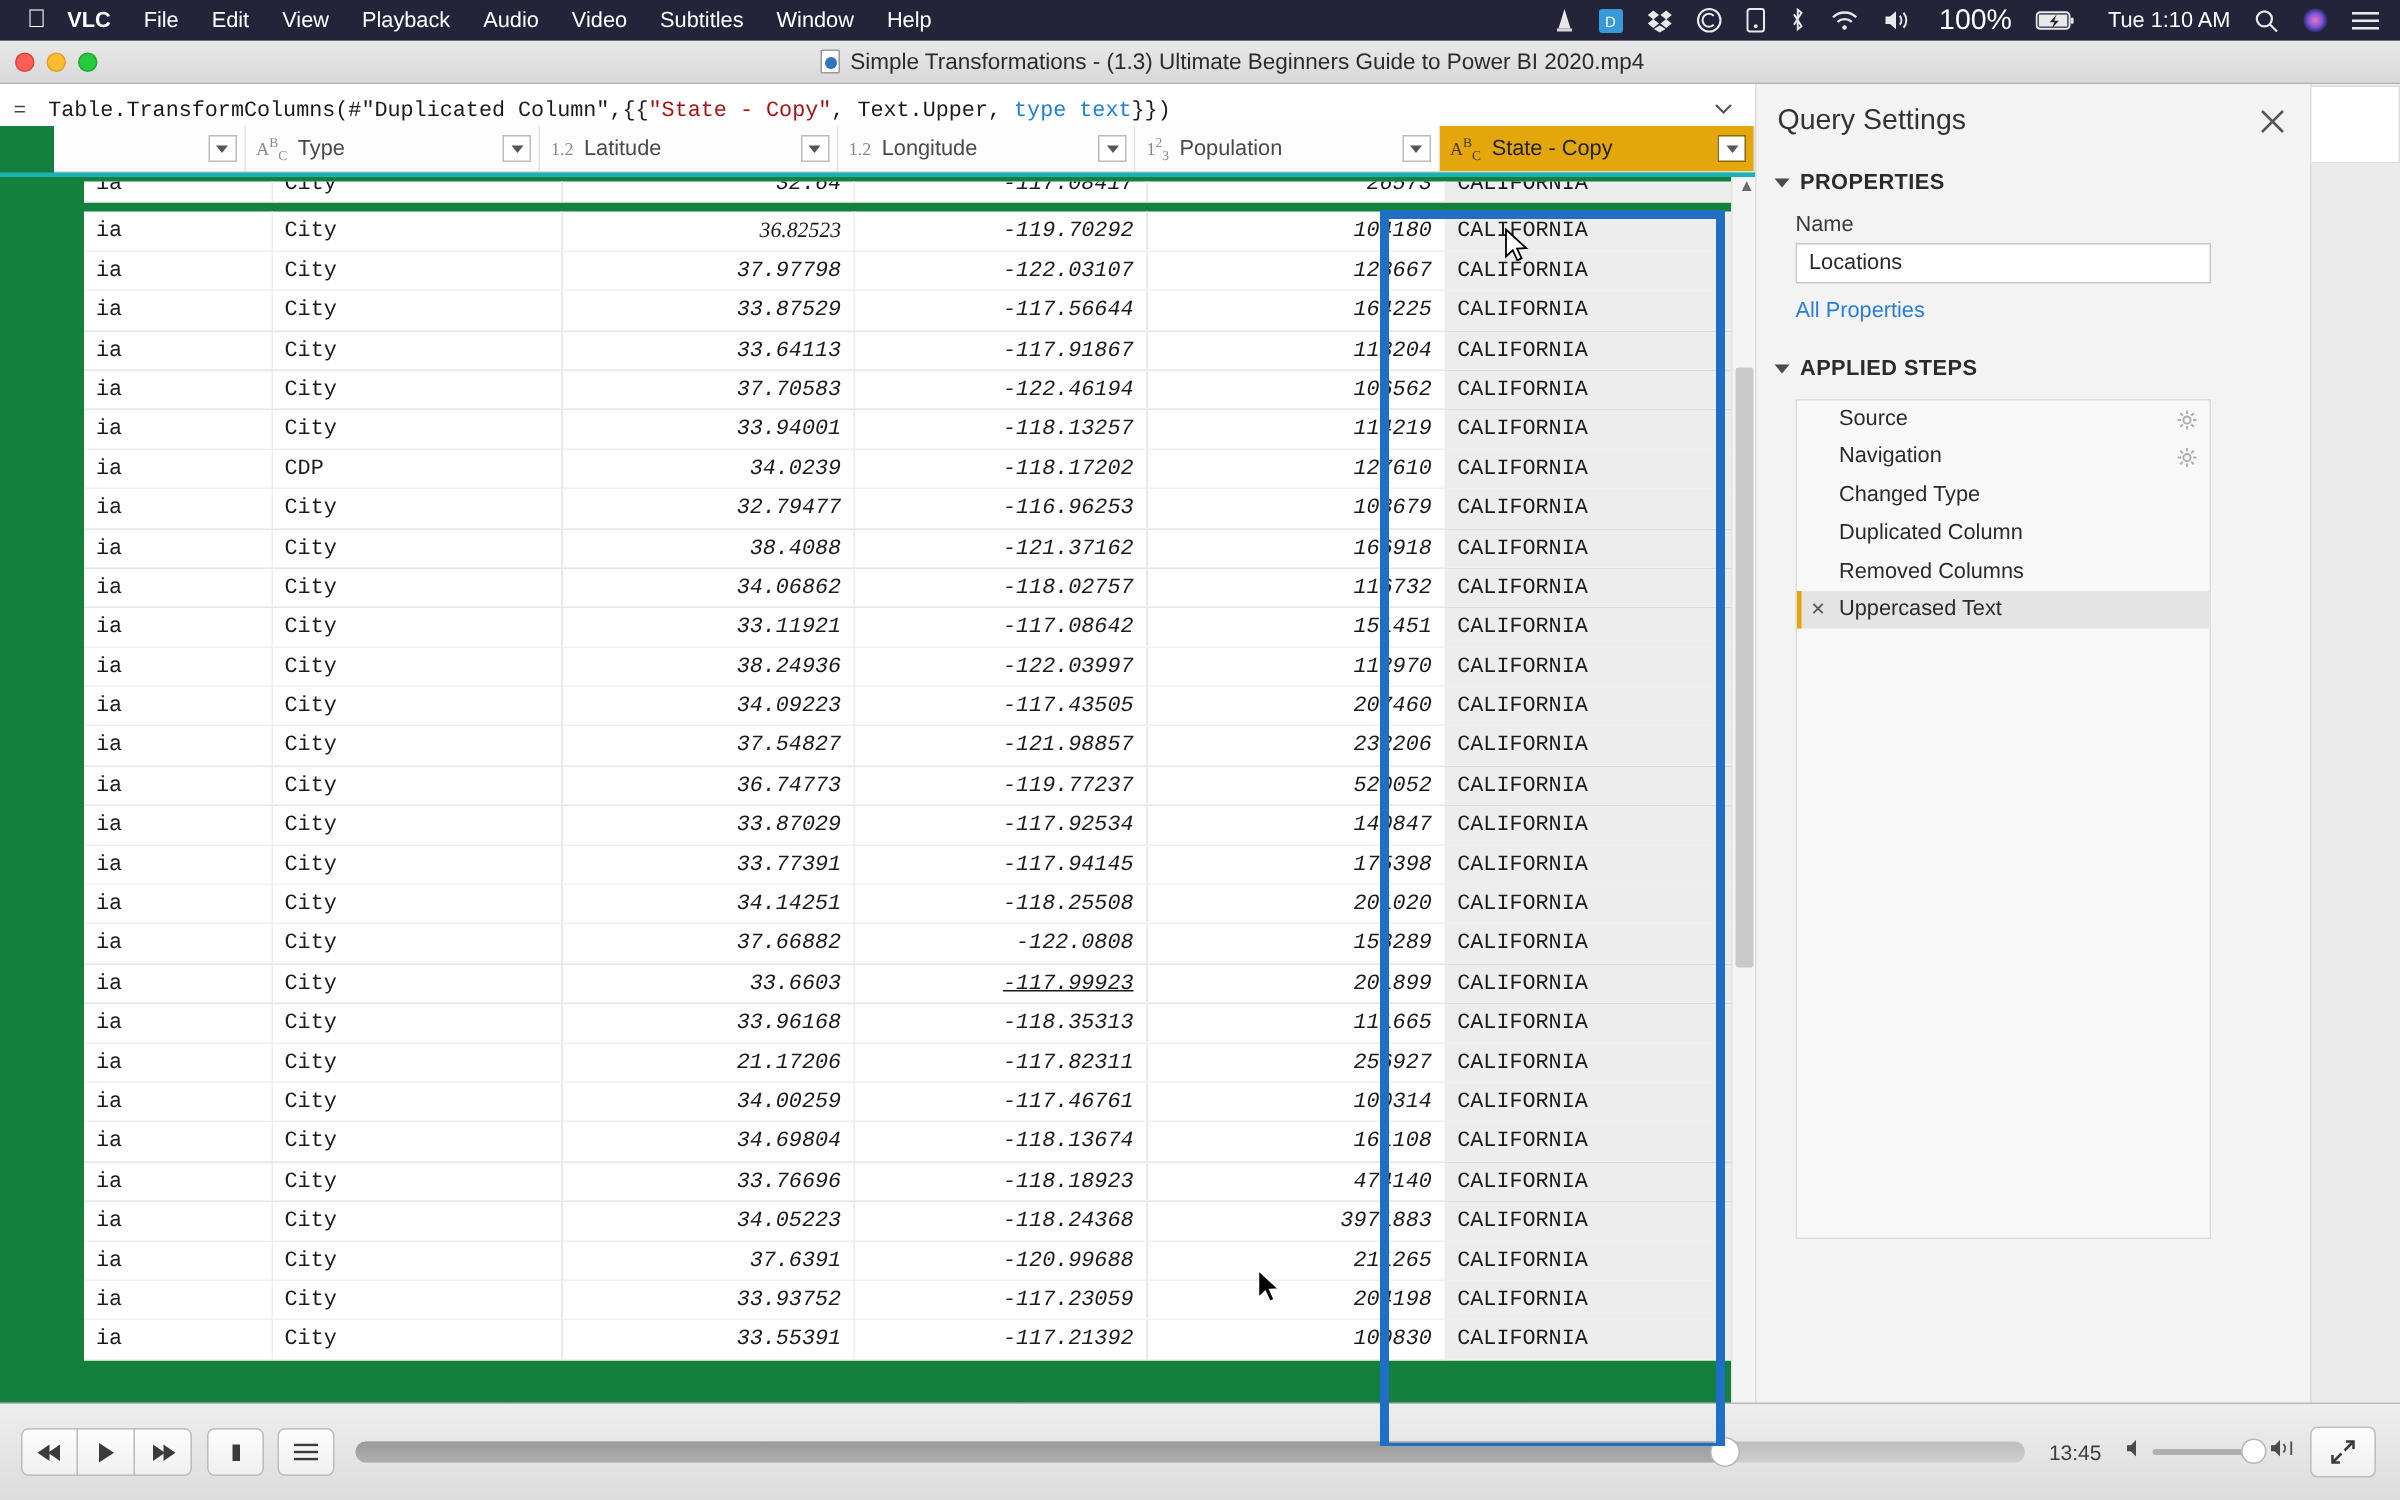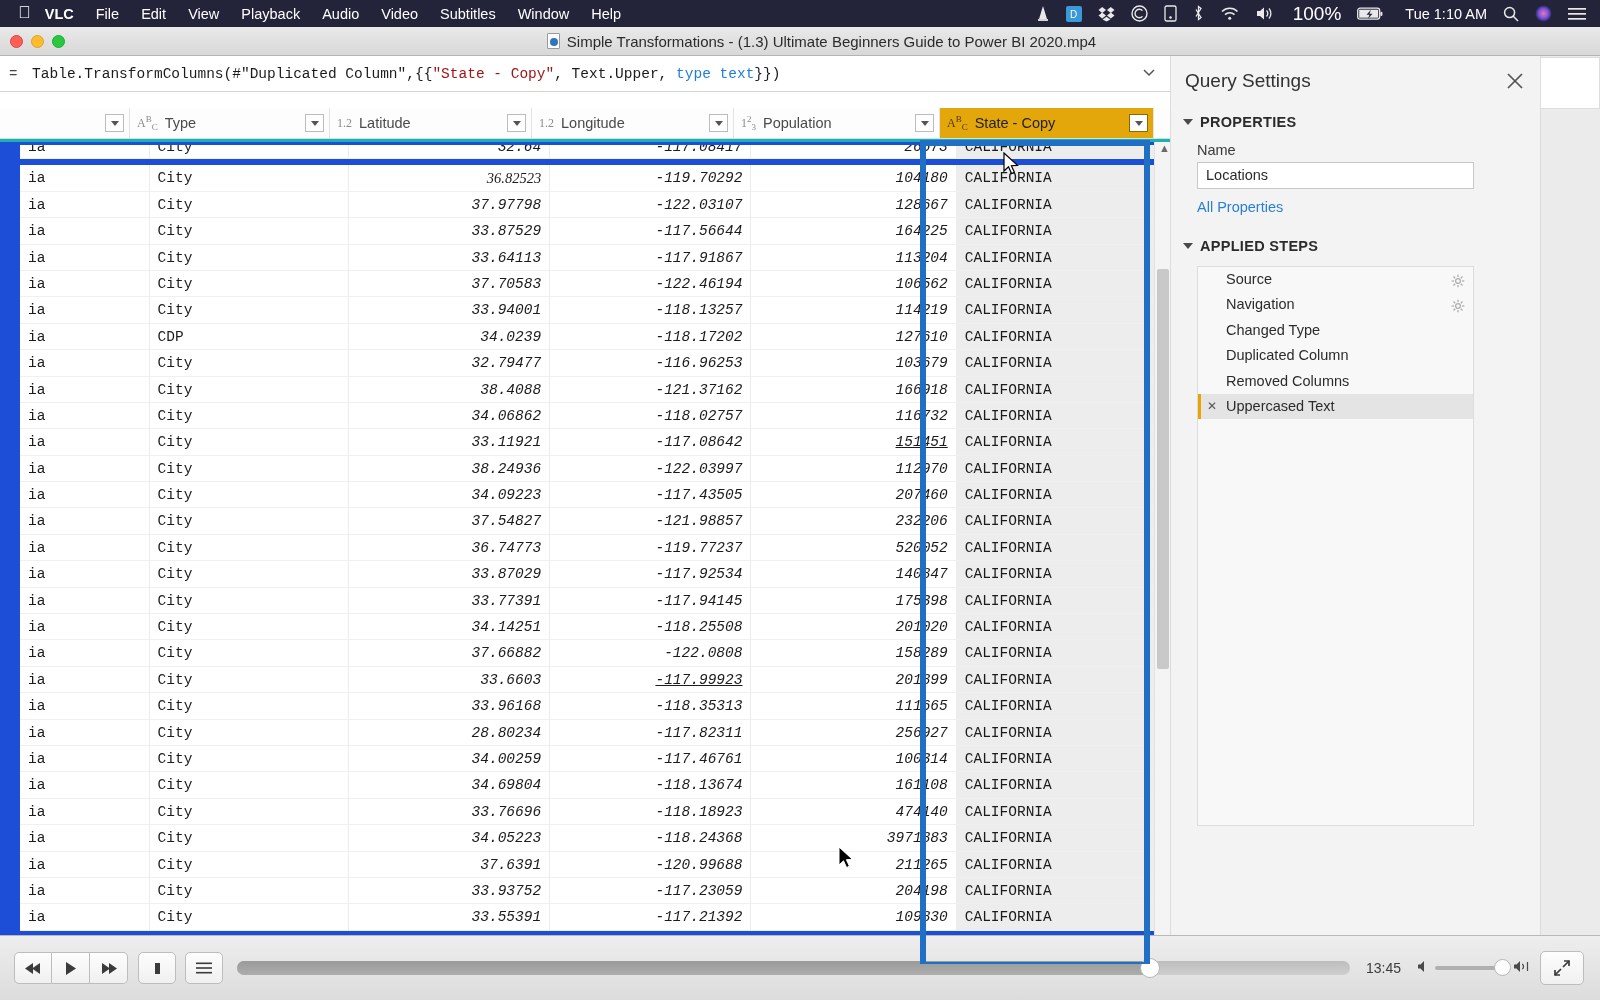--- a/index.html
+++ b/index.html
@@ -105,24 +105,25 @@
   }
   #formulabar .code .str { color: #a31515; }
   #formulabar .code .kw { color: #1f7fd6; }
   #formulabar .chev {
     position: absolute; right: 14px; top: 9px;
     width: 14px; height: 14px;
   }
 
   
   #tablewrap {
-    position: absolute; top: 52px; left: 0;
+    position: absolute; top: 28px; left: 0;
     width: 1170px; height: 872px;
-    background: #1d4ed8;
+    background: #15803d;
     overflow: hidden;
+    padding-left: 36px;
   }
   #hdrrow {
     position: relative;
     display: flex;
     height: 31px;
     background: #fdfdfd;
     border-bottom: 1px solid #dcdcdc;
   }
   .hc {
     position: relative;
@@ -619,21 +620,21 @@
             <div class="cell num" style="width: 202px;">34.06862</div>
             <div class="cell num" style="width: 202px;">-118.02757</div>
             <div class="cell num" style="width: 206px;">116732</div>
             <div class="cell state" style="width: 214px;">CALIFORNIA</div>
           </div>
           <div class="row">
             <div class="cell txt" style="width: 130px;">ia</div>
             <div class="cell txt" style="width: 200px;">City</div>
             <div class="cell num" style="width: 202px;">33.11921</div>
             <div class="cell num" style="width: 202px;">-117.08642</div>
-            <div class="cell num" style="width: 206px; text-decoration: underline;">151451</div>
+            <div class="cell num" style="width: 206px;">151451</div>
             <div class="cell state" style="width: 214px;">CALIFORNIA</div>
           </div>
           <div class="row">
             <div class="cell txt" style="width: 130px;">ia</div>
             <div class="cell txt" style="width: 200px;">City</div>
             <div class="cell num" style="width: 202px;">38.24936</div>
             <div class="cell num" style="width: 202px;">-122.03997</div>
             <div class="cell num" style="width: 206px;">112970</div>
             <div class="cell state" style="width: 214px;">CALIFORNIA</div>
           </div>
@@ -705,21 +706,21 @@
             <div class="cell txt" style="width: 130px;">ia</div>
             <div class="cell txt" style="width: 200px;">City</div>
             <div class="cell num" style="width: 202px;">33.96168</div>
             <div class="cell num" style="width: 202px;">-118.35313</div>
             <div class="cell num" style="width: 206px;">111665</div>
             <div class="cell state" style="width: 214px;">CALIFORNIA</div>
           </div>
           <div class="row">
             <div class="cell txt" style="width: 130px;">ia</div>
             <div class="cell txt" style="width: 200px;">City</div>
-            <div class="cell num" style="width: 202px;">28.80234</div>
+            <div class="cell num" style="width: 202px;">21.17206</div>
             <div class="cell num" style="width: 202px;">-117.82311</div>
             <div class="cell num" style="width: 206px;">256927</div>
             <div class="cell state" style="width: 214px;">CALIFORNIA</div>
           </div>
           <div class="row">
             <div class="cell txt" style="width: 130px;">ia</div>
             <div class="cell txt" style="width: 200px;">City</div>
             <div class="cell num" style="width: 202px;">34.00259</div>
             <div class="cell num" style="width: 202px;">-117.46761</div>
             <div class="cell num" style="width: 206px;">100314</div>

